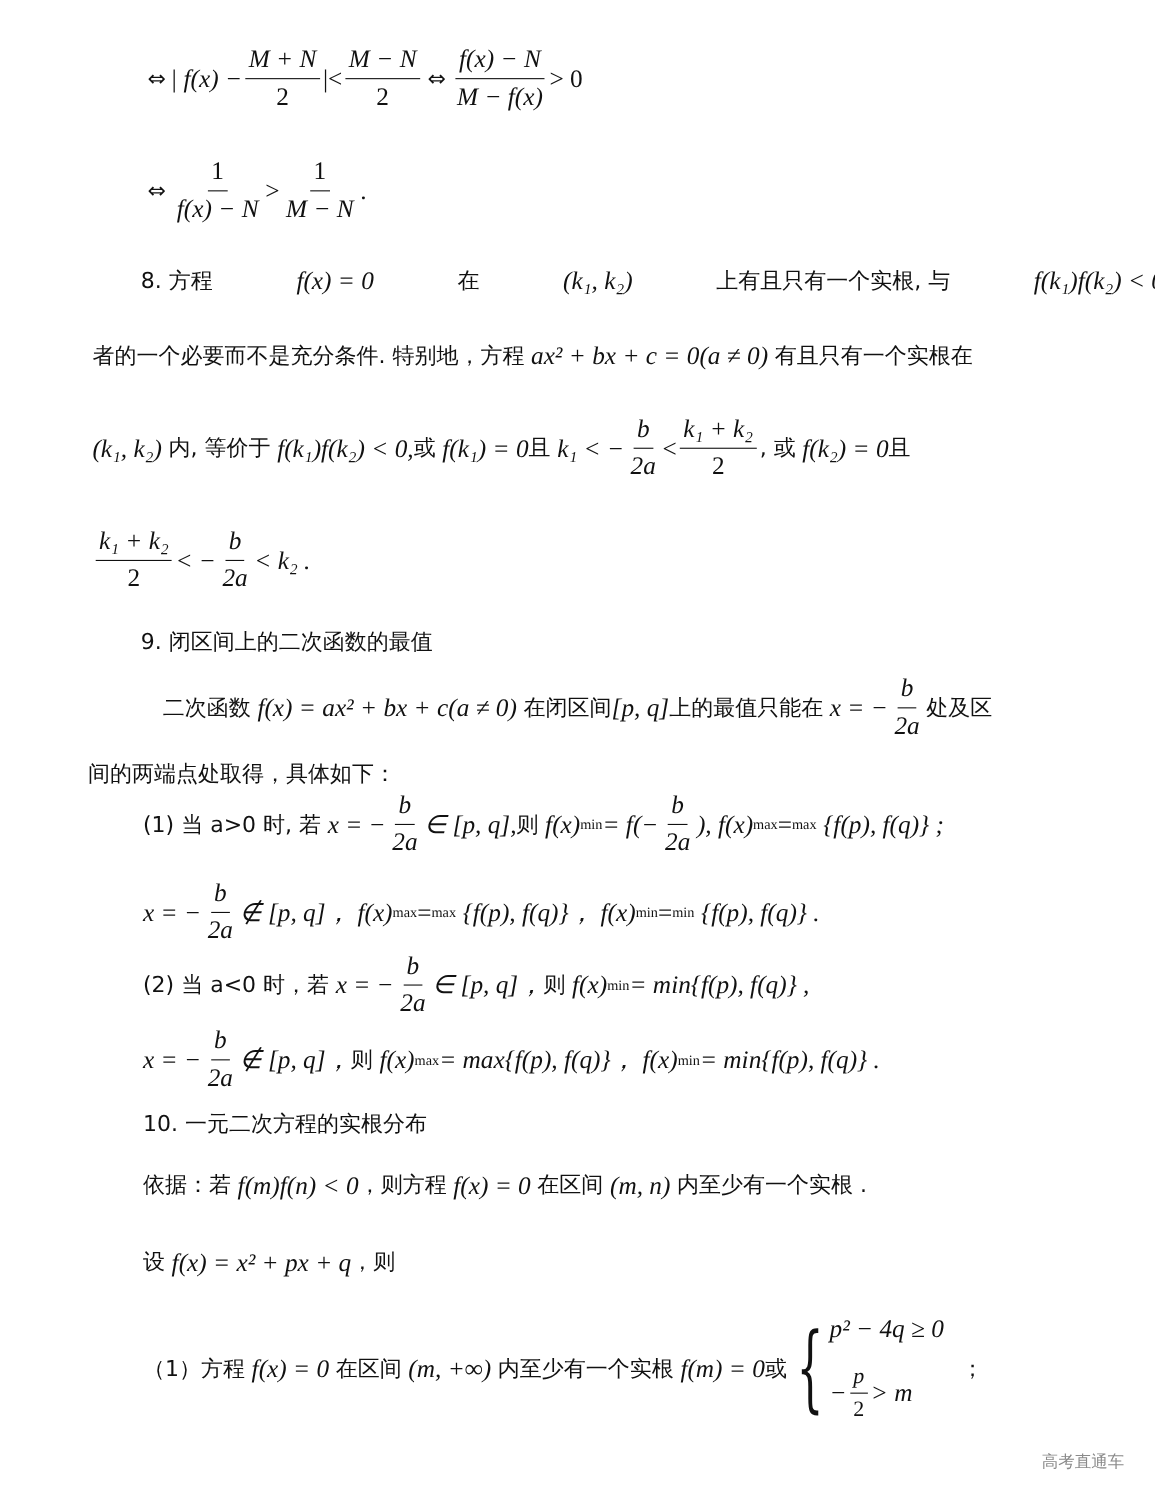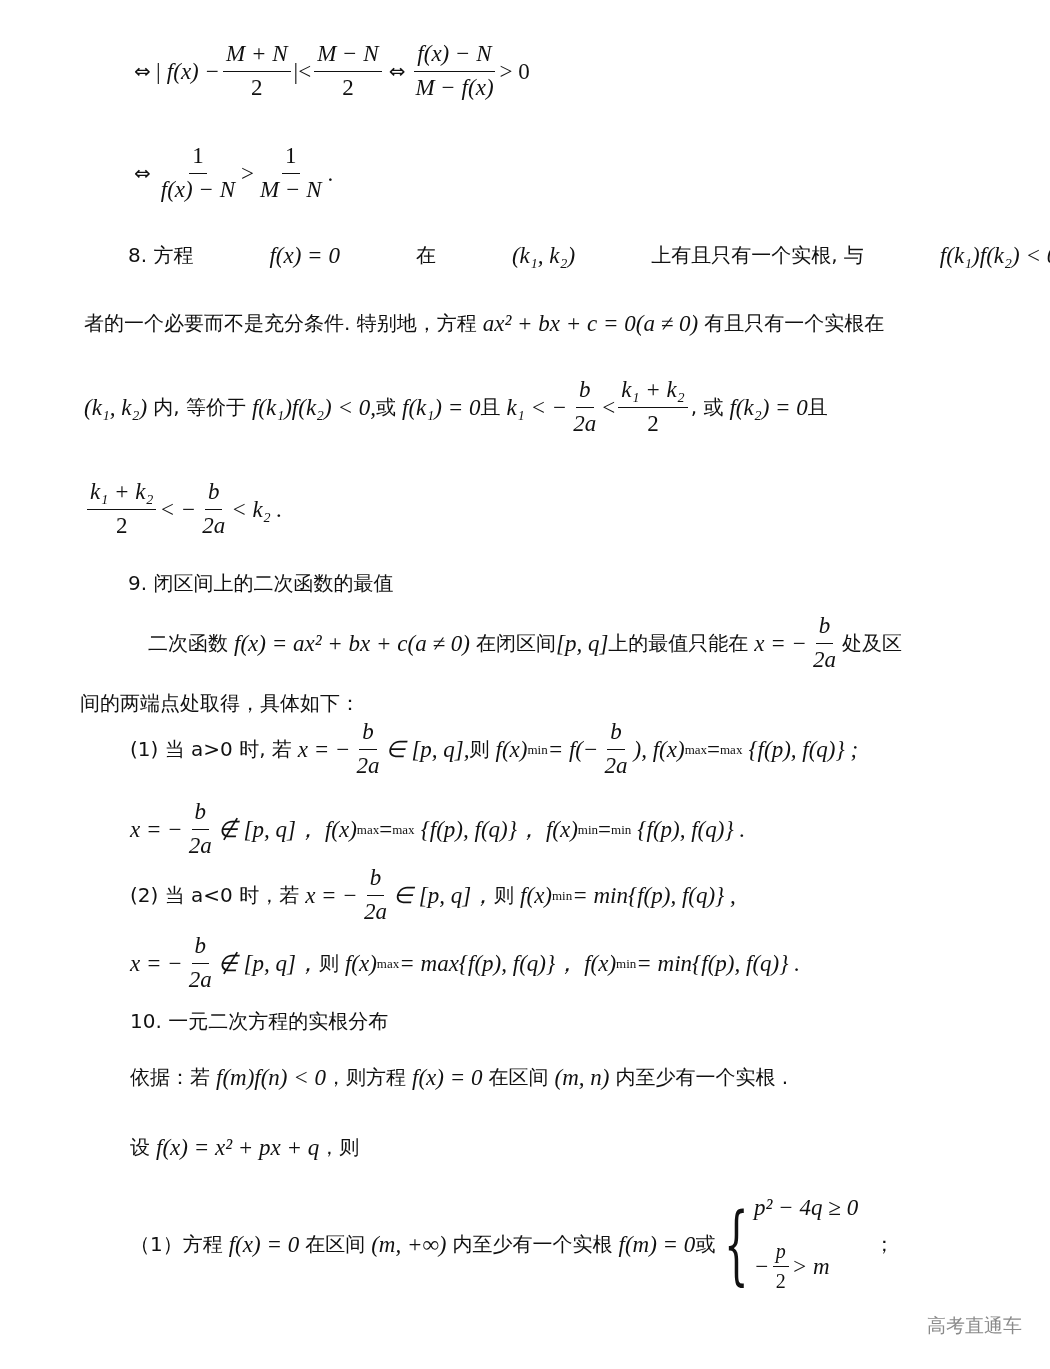--- a/index.html
+++ b/index.html
@@ -10,21 +10,21 @@
   .m { font-family: "Liberation Serif", serif; font-size: 23px; }
   .i { font-style: italic; }
   .sub { font-size: 13px; vertical-align: -6px; font-style: normal; }
   .frac { display: inline-flex; flex-direction: column; align-items: center; vertical-align: middle; margin: 0 3px; }
   .frac .num { padding: 0 3px 4px; border-bottom: 1.5px solid #111; line-height: 1.05; }
   .frac .den { padding: 4px 3px 0; line-height: 1.05; }
   .sp { display: inline-block; width: 6px; }
   .sym { font-family: "DejaVu Sans", sans-serif; font-size: 20px; margin: 0 4px; }
   .brace { font-size: 86px; font-family: "DejaVu Serif", serif; line-height: 1; transform: scaleX(0.45); display: inline-block; margin: 0 -10px 0 -6px; }
   .cases { display: inline-flex; flex-direction: column; justify-content: space-between; height: 96px; text-align: center; }
-  .watermark { position: absolute; right: 28px; bottom: 30px; font-family: "DejaVu Sans", sans-serif; font-size: 19px; color: #8a8a8a; margin-left: 33px; }
+  .watermark { position: absolute; right: 28px; bottom: 30px; font-family: "DejaVu Sans", sans-serif; font-size: 15px; color: #8a8a8a; margin-left: 33px; }
 </style>
 </head>
 <body>
 
 <div class="ln" style="left:130px; top:38px; height:66px;">
   <span class="sym">⇔</span>
   <span class="m i">| f(x) −</span>
   <span class="frac m i">
       <span class="num">M + N</span>
       <span class="den" style="font-style:normal">2</span>

